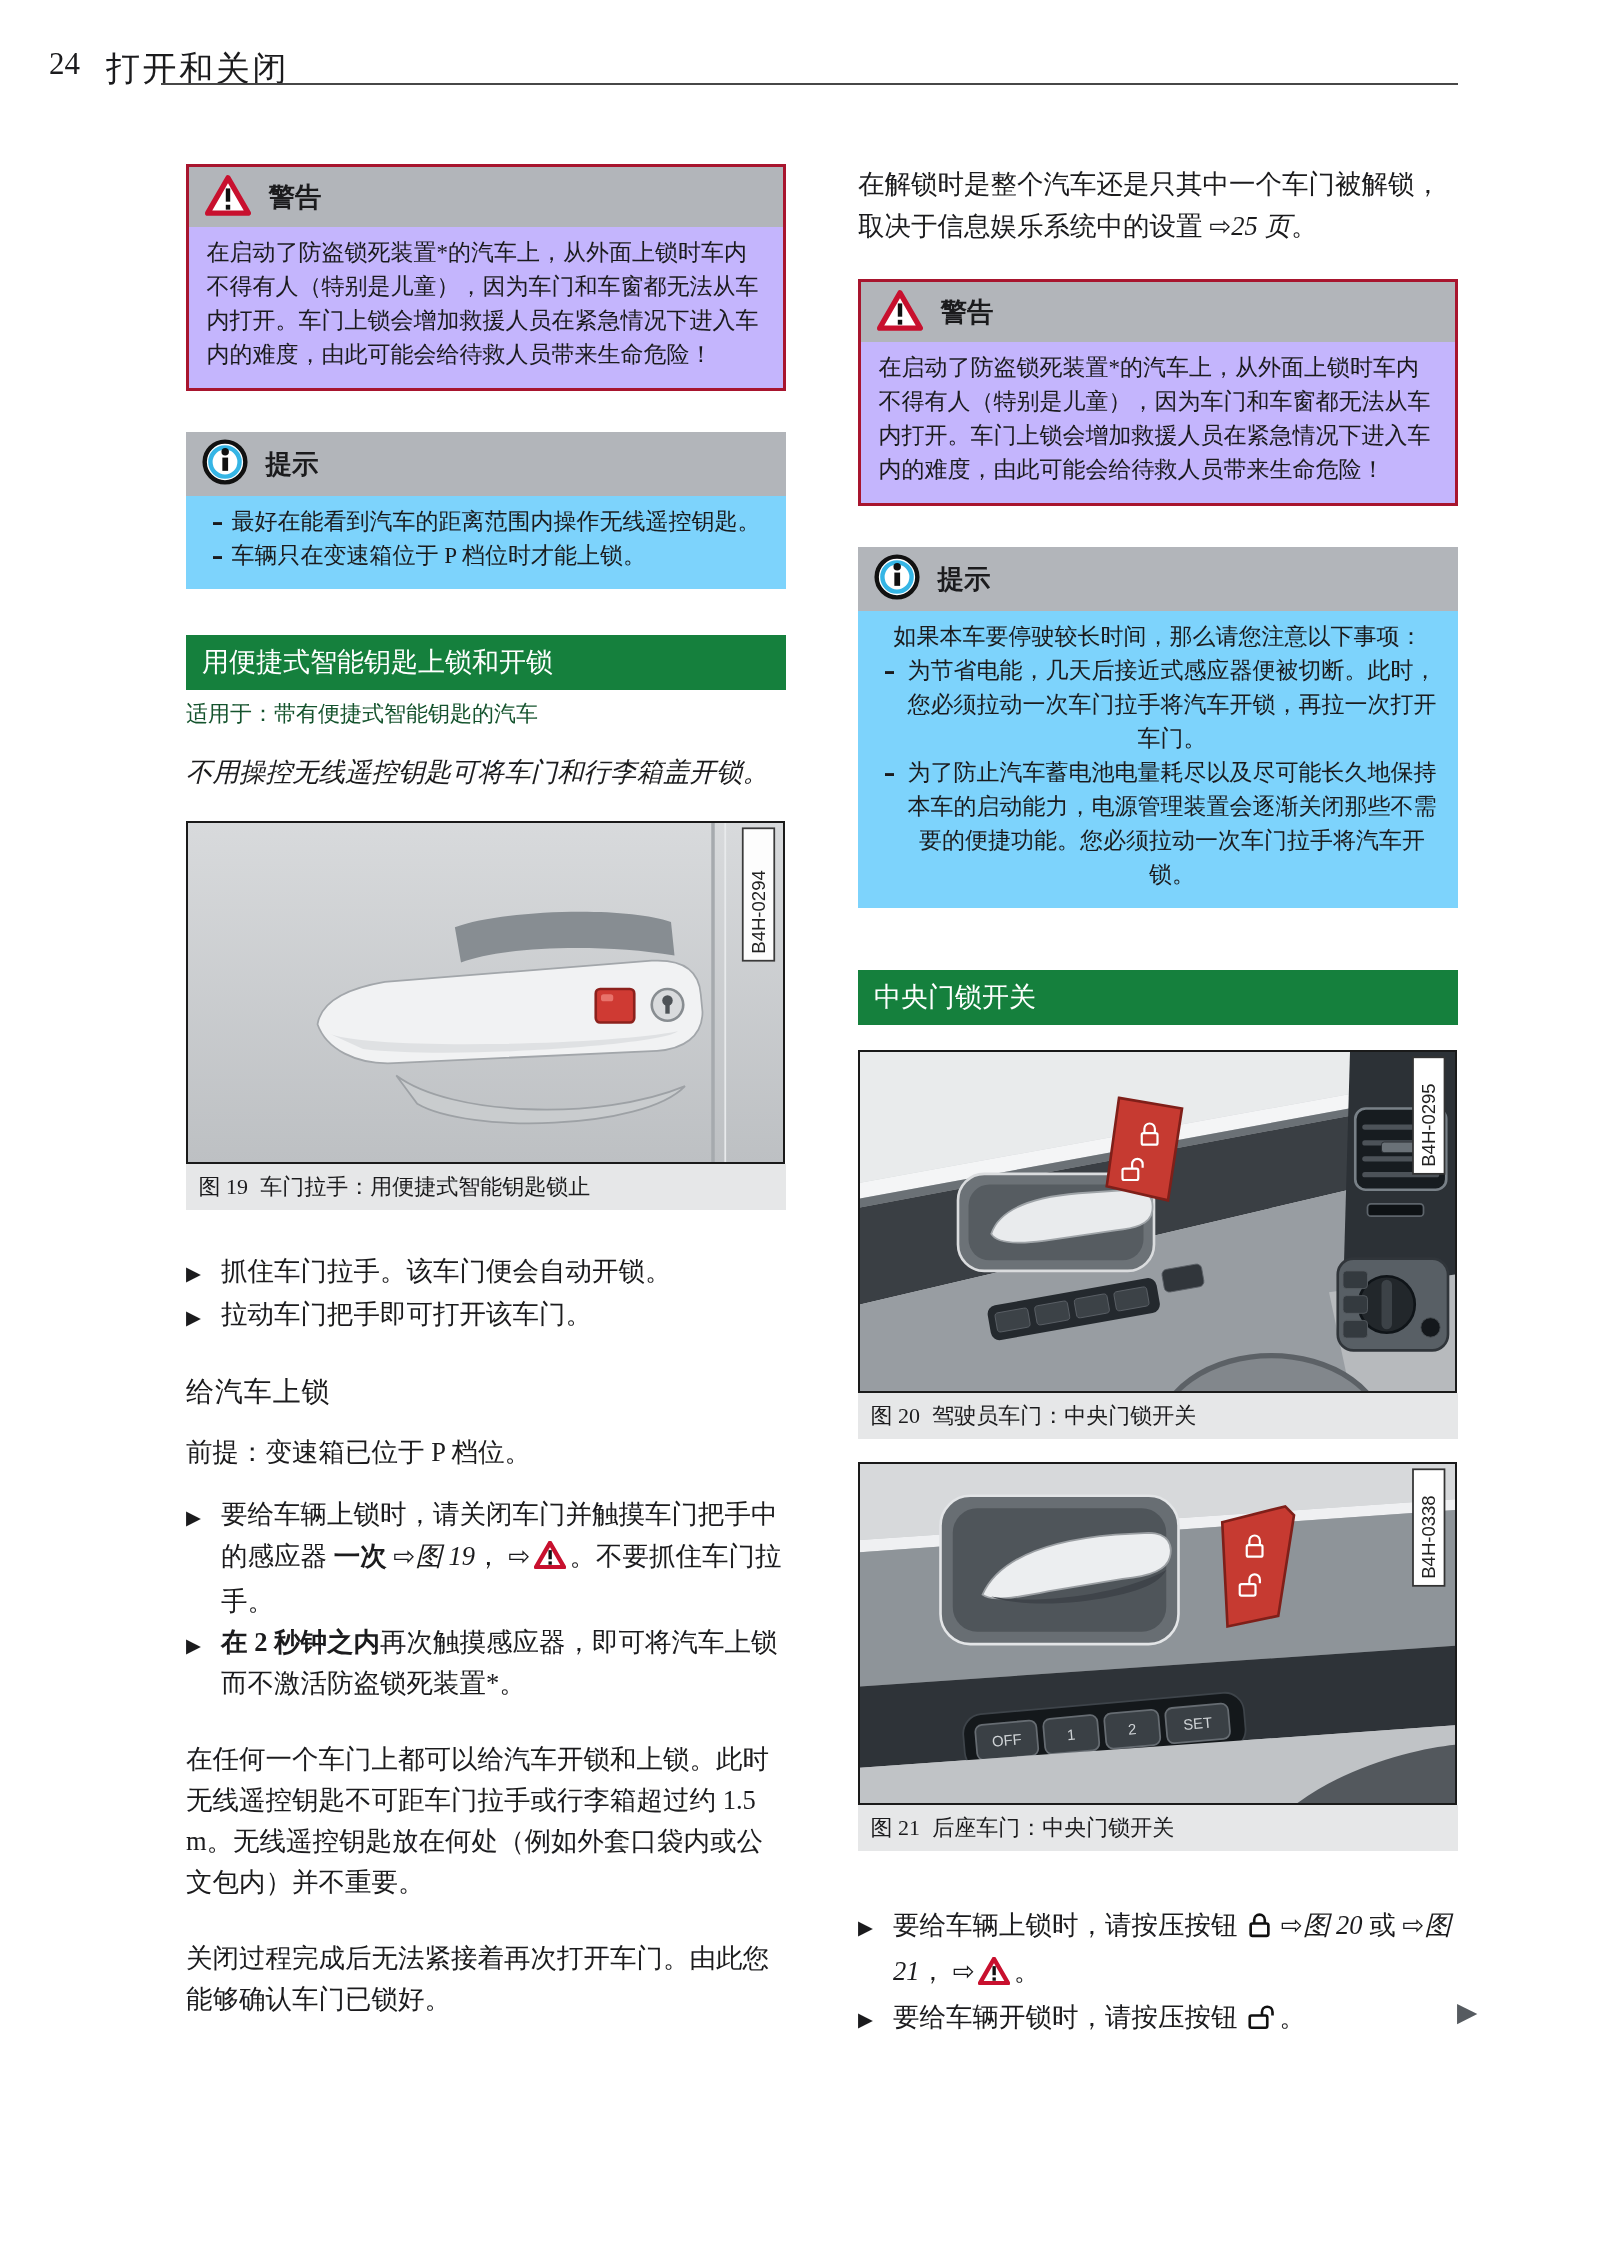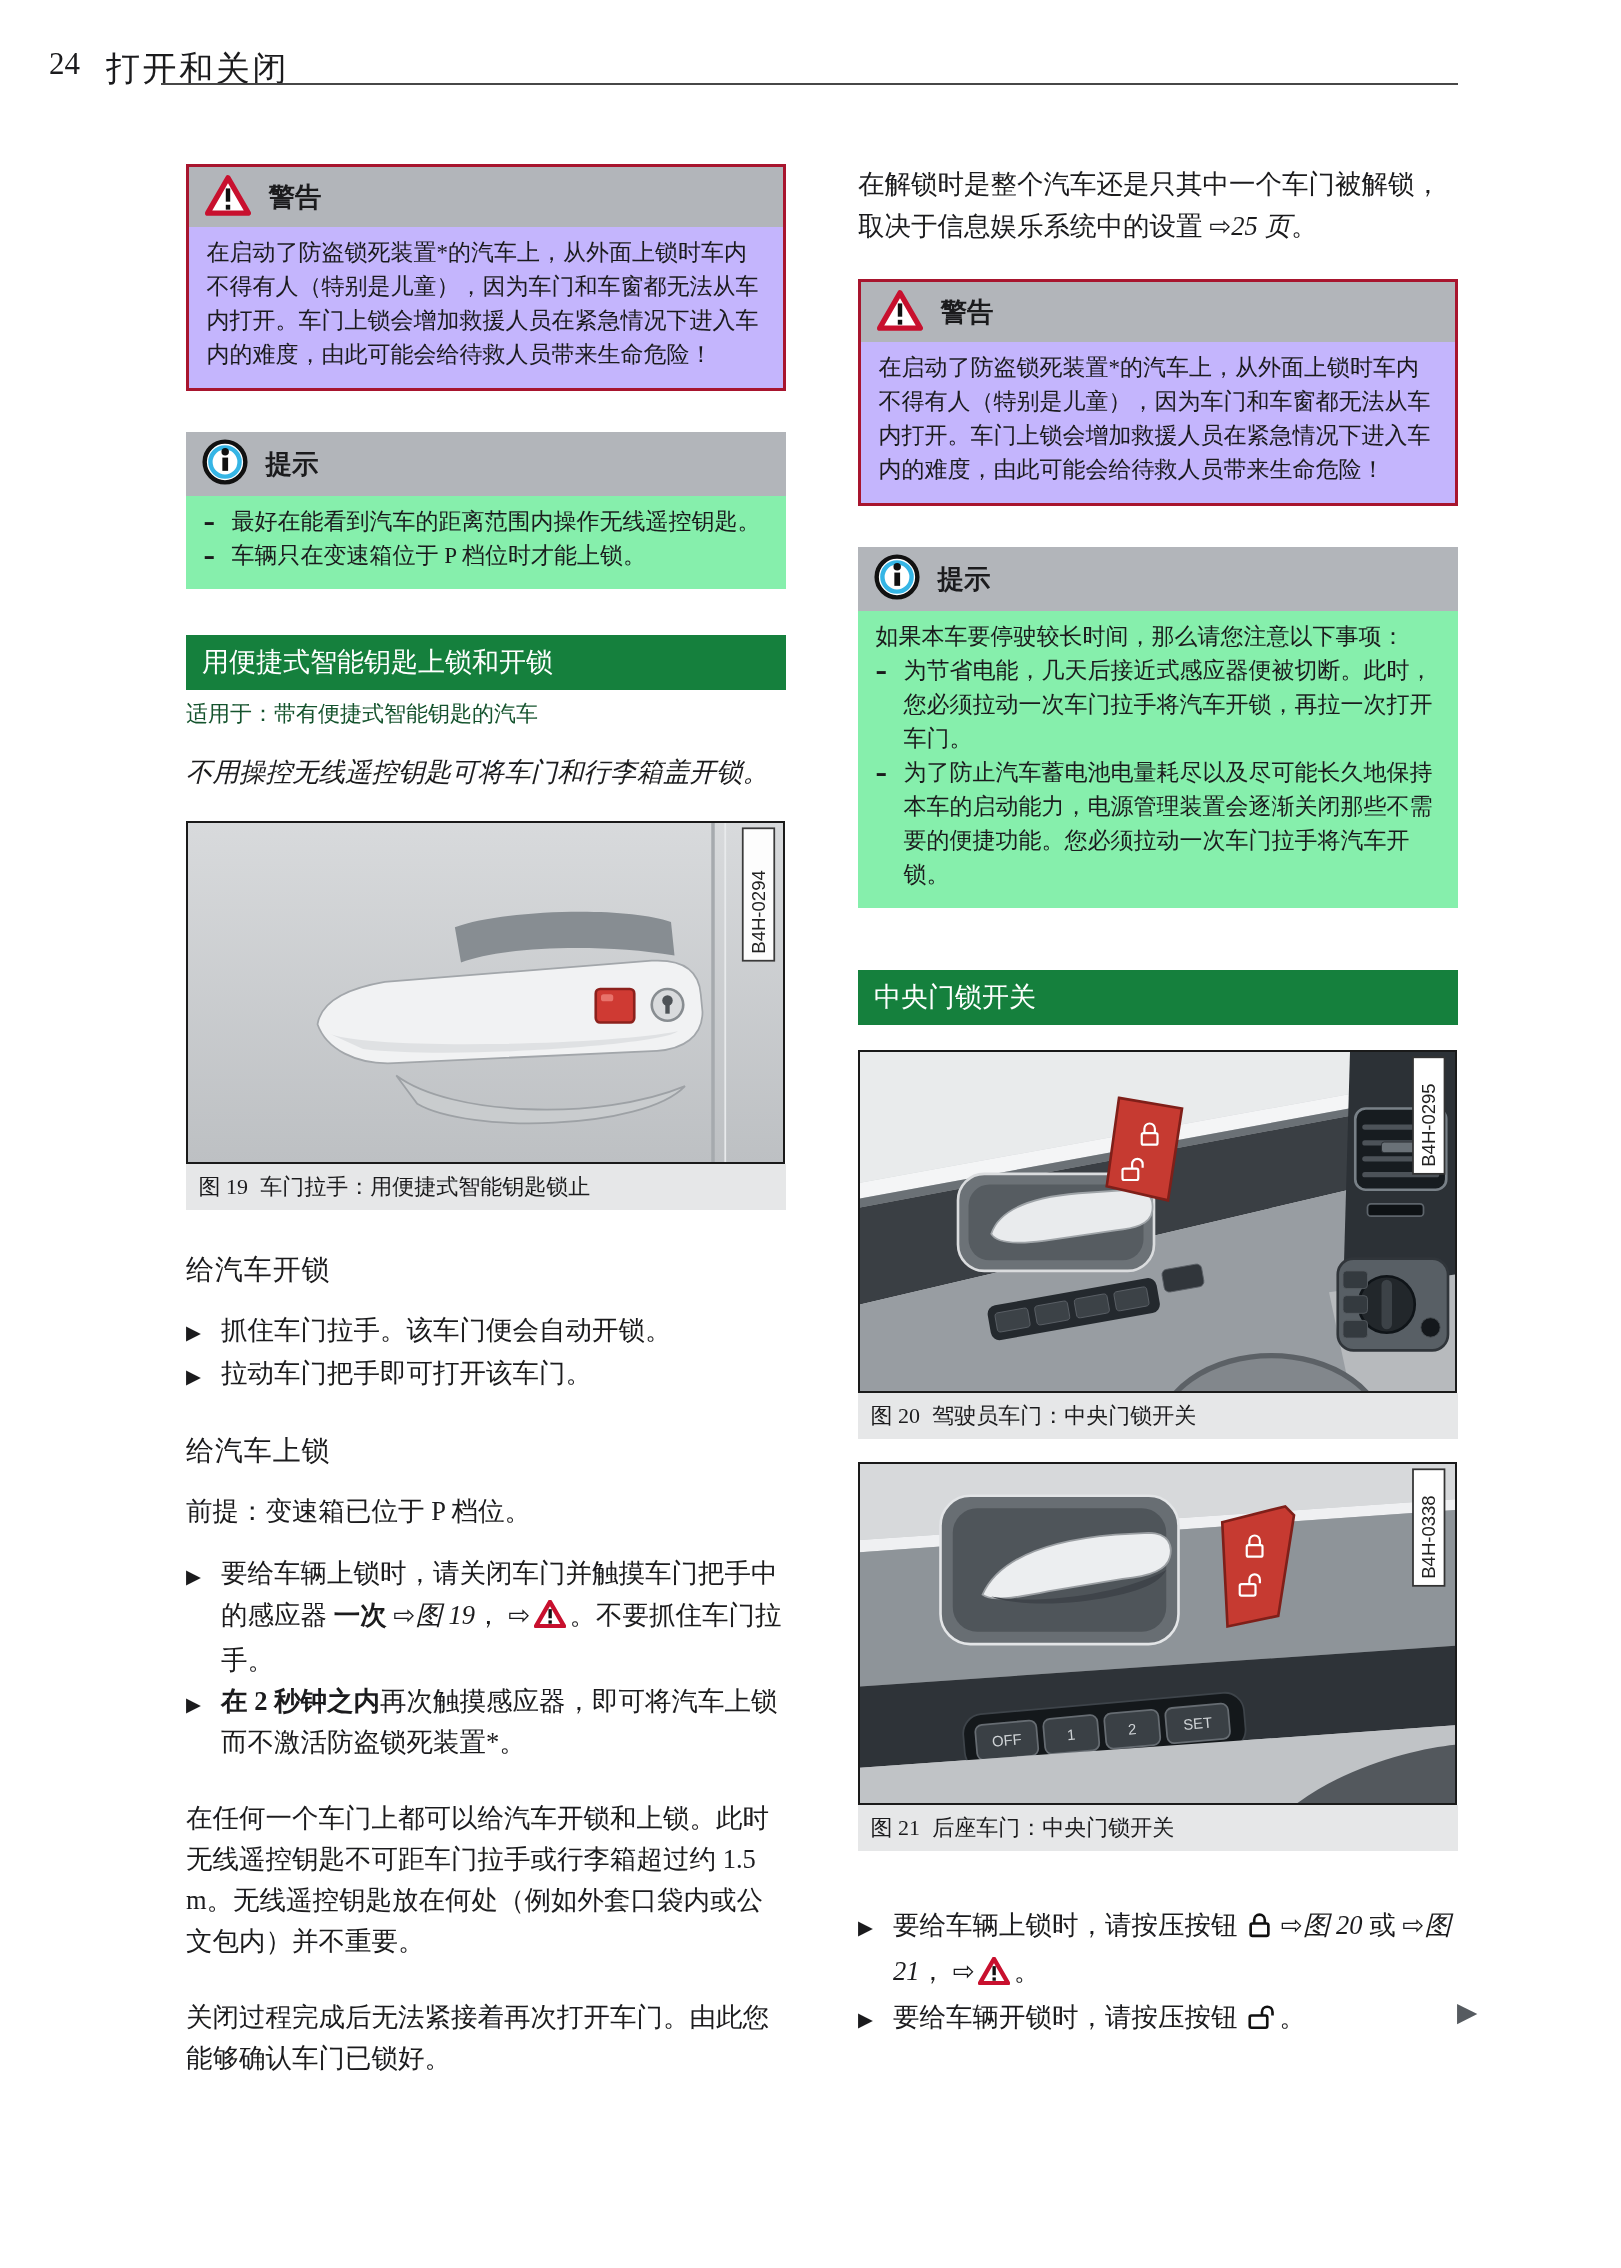--- a/index.html
+++ b/index.html
@@ -12,21 +12,21 @@
   
   .col{position:absolute;top:164px;width:600px;}
   .col-left{left:186px;}
   .col-right{left:858px;}
   
   .alertbox{border:3.5px solid #a8152e;background:#c4b5fd;margin-bottom:41px;}
   .boxhead{background:#b2b5ba;display:flex;align-items:center;gap:17.6px;
            padding:7px 16px;min-height:46px;}
   .boxhead .ttl{font-family:"Liberation Sans",sans-serif;font-weight:bold;font-size:26.5px;}
   .boxbody{padding:8.8px 17.6px 16px 17.6px;font-size:23px;line-height:34px;}
-  .notebox{background:#86efac;margin-bottom:46px;}
+  .notebox{background:#7dd3fc;margin-bottom:46px;text-align:center;}
   .dashitem{display:flex;}
   .dashitem .mark{width:28px;flex:none;font-weight:bold;font-family:"DejaVu Sans",sans-serif;}
   
   .sechead{background:#15803d;color:#ffffff;font-family:"Liberation Sans",sans-serif;
            font-size:27px;padding:9.7px 16px;margin-bottom:8.8px;}
   .applies{color:#14532d;font-size:22px;margin-bottom:23px;}
   .intro-italic{font-style:italic;font-size:26.5px;line-height:41px;margin-bottom:28px;}
   
   .figure{margin-bottom:41px;}
   .figimg{border:2.6px solid #1a1a1a;display:block;position:relative;}
@@ -124,21 +124,20 @@
         <rect x="545.5" y="203" width="5" height="13" fill="#4e5357"></rect>
         <rect x="634" y="6" width="36" height="150" fill="#fdfdfd" stroke="#3a3a3a" stroke-width="2"></rect>
         <text transform="translate(659 148) rotate(-90)" font-family="Liberation Sans, sans-serif" font-size="21" fill="#222">B4H-0294</text>
       </svg>
       <div class="figcap">
         <span class="flabel">图 19</span>
         <span>车门拉手：用便捷式智能钥匙锁止</span>
       </div>
     </div>
 
-    <h3 class="h3">给汽车开锁</h3>
     <div class="bullets">
       <div class="bullet">
         <span class="mark">▶</span>
         <span>抓住车门拉手。该车门便会自动开锁。</span>
       </div>
       <div class="bullet">
         <span class="mark">▶</span>
         <span>拉动车门把手即可打开该车门。</span>
       </div>
     </div>

